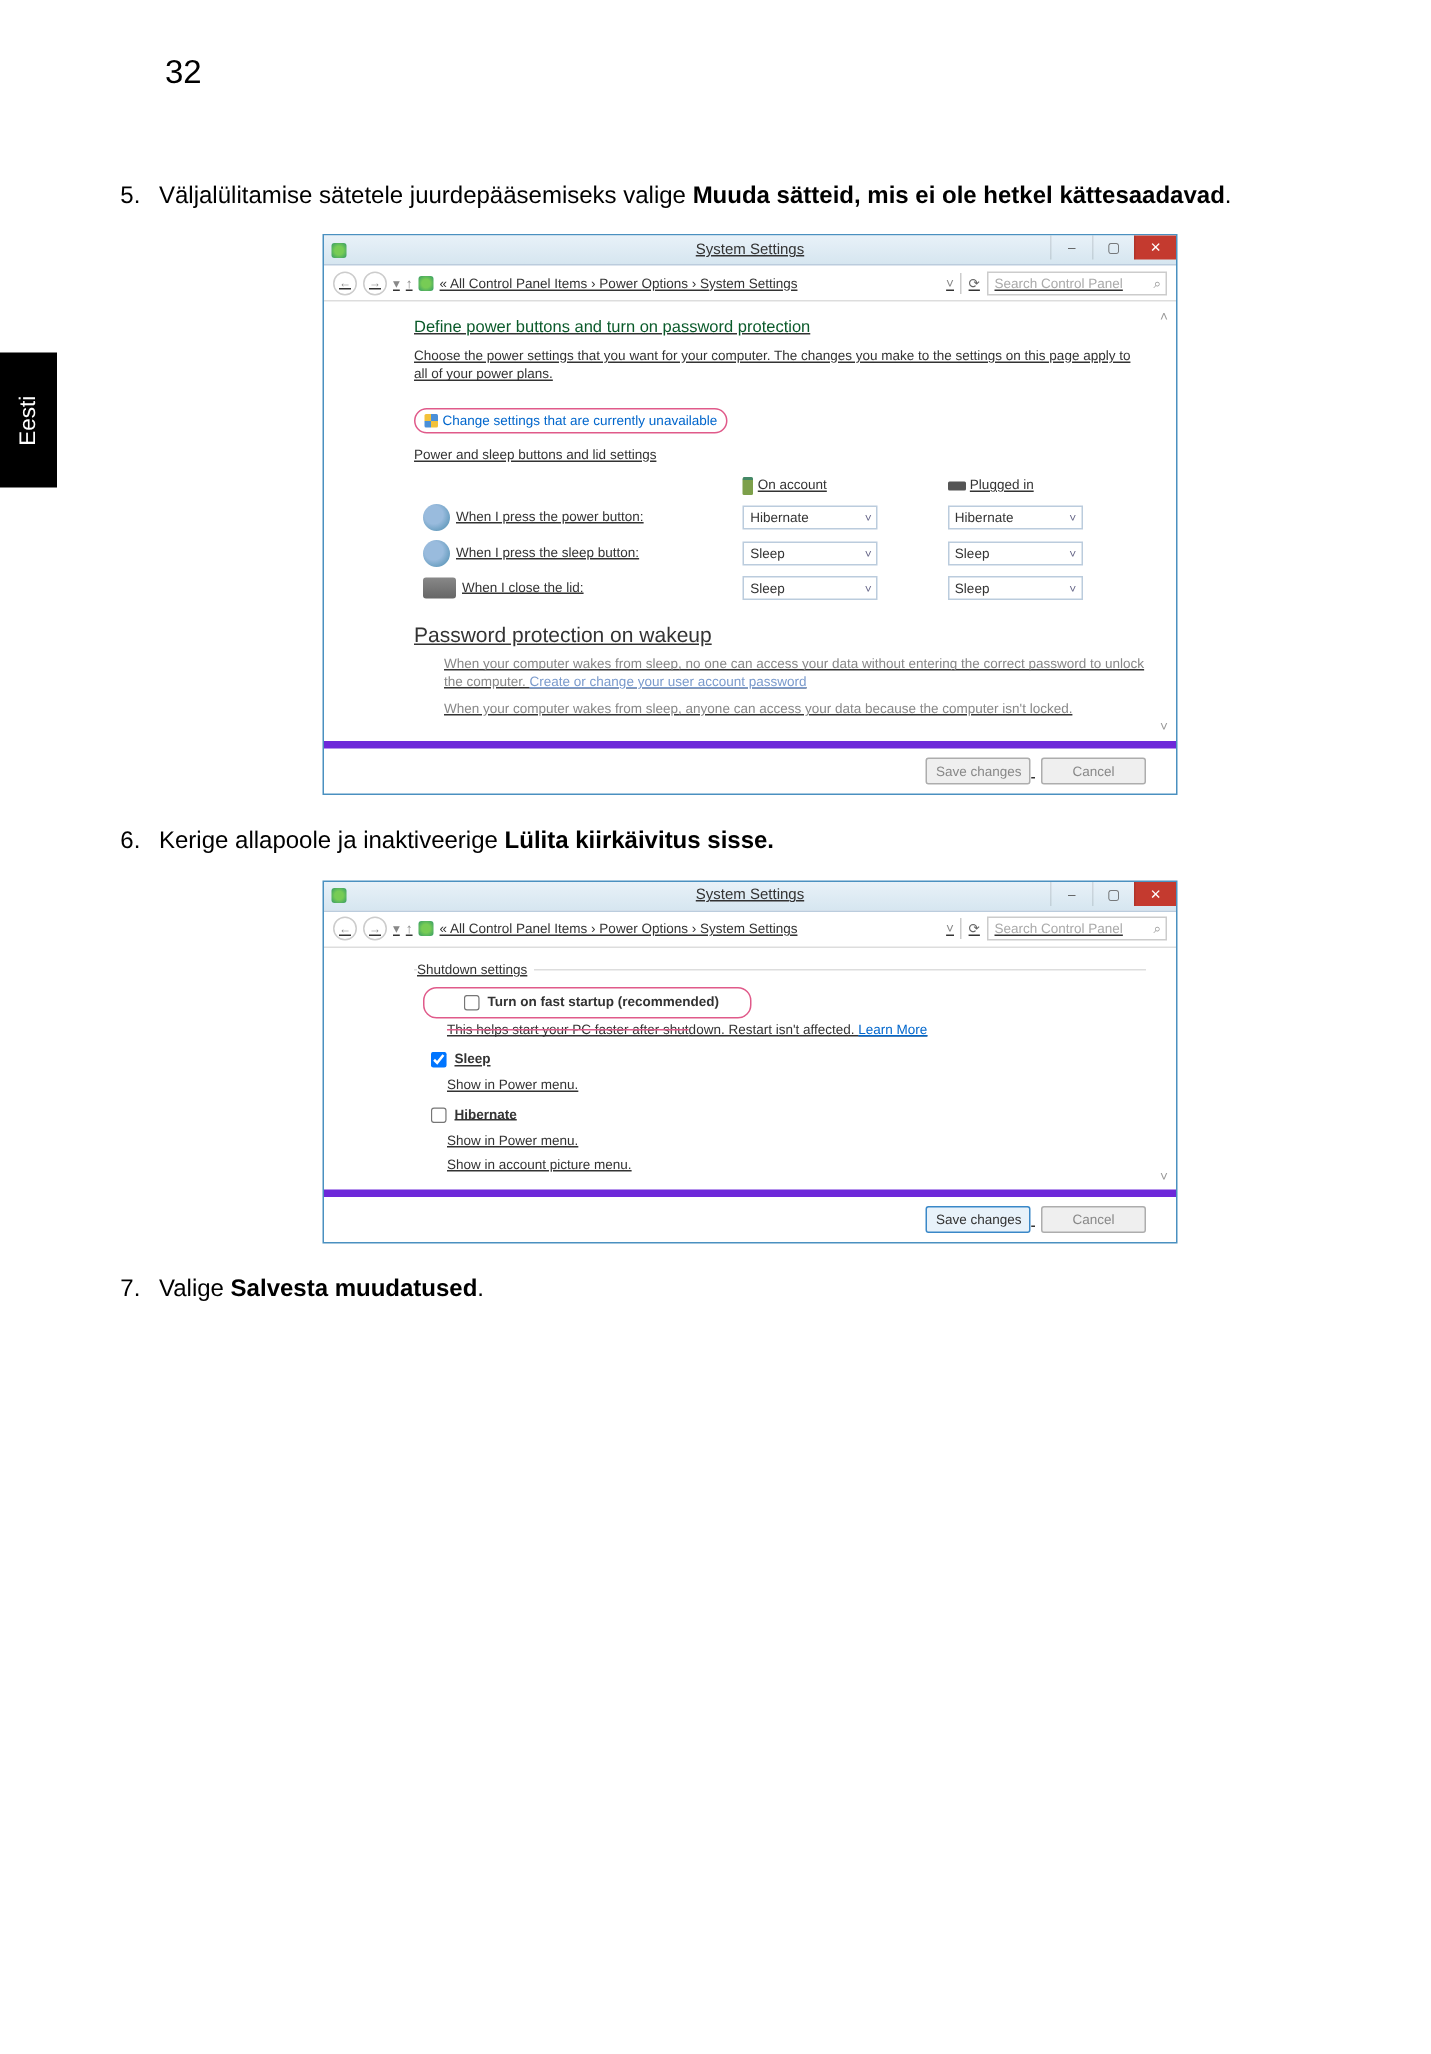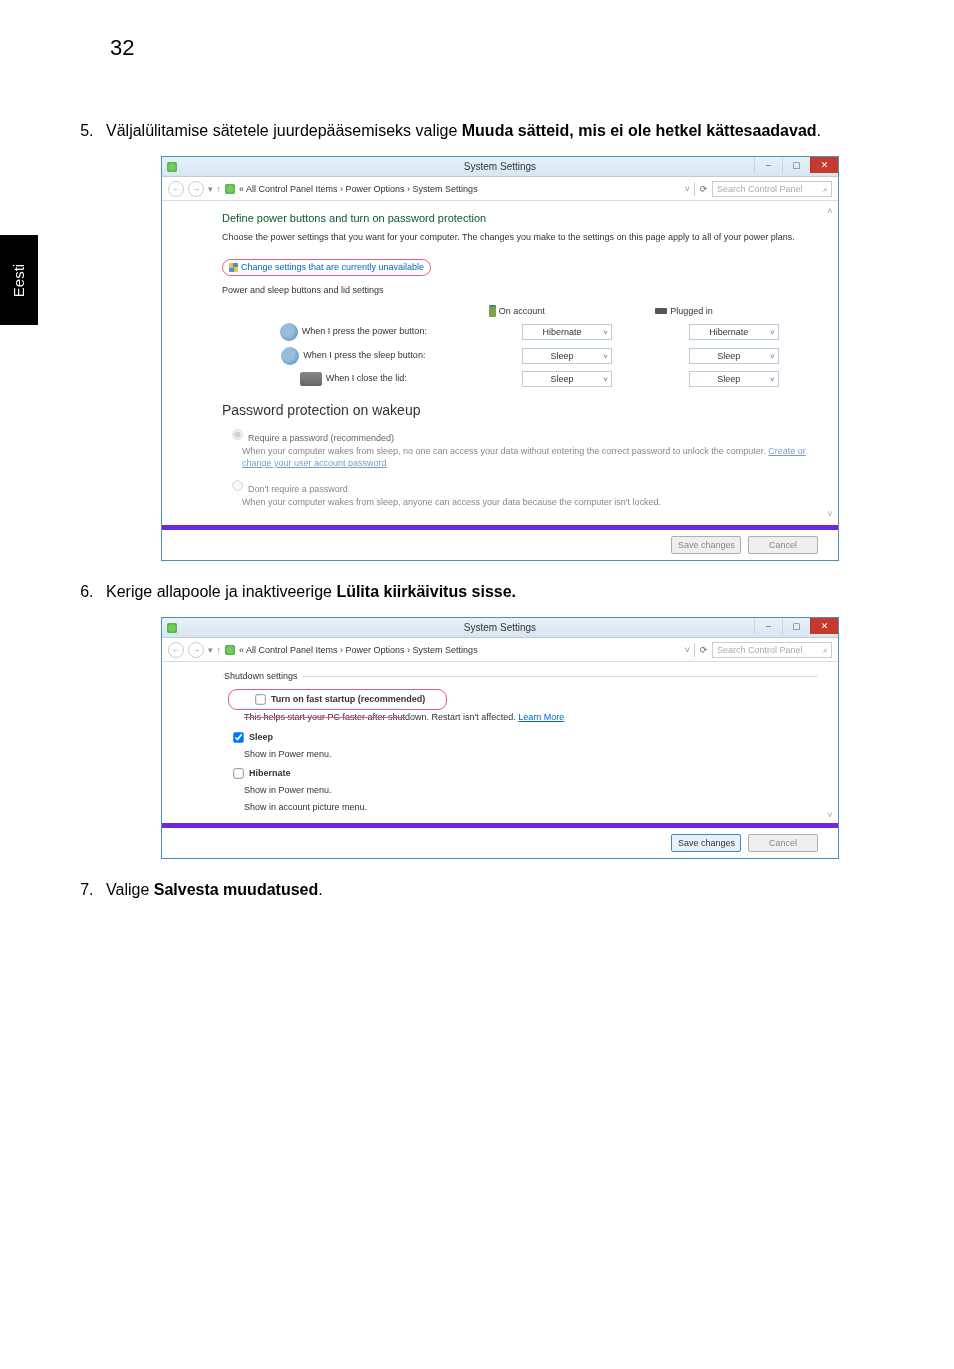--- a/index.html
+++ b/index.html
@@ -46,28 +46,29 @@
     margin: 0;
   }
   ol.steps > li {
     margin-bottom: 20px;
     padding-left: 8px;
   }
   strong.bold { font-weight: bold; }
 
   
   .win {
-    width: 678px;
+    width: 570px;
     margin: 14px auto 14px auto;
     border: 1px solid #4a90c0;
     background: #fff;
     font-size: 9px;
     font-family: "Segoe UI", Tahoma, sans-serif;
     color: #333;
     position: relative;
+    text-decoration: underline;
   }
   .titlebar {
     height: 20px;
     background: linear-gradient(#e8f1f8, #d6e6f0);
     display: flex;
     align-items: center;
     justify-content: center;
     position: relative;
     border-bottom: 1px solid #bcd;
     color: #333;
@@ -169,21 +170,21 @@
     padding: 2px 4px;
   }
   .btntable th .hdricon {
     display: inline-block;
     width: 10px; height: 14px;
     vertical-align: middle;
     margin-right: 3px;
   }
   .btntable th .batt { background: #7da04a; border-radius: 1px; width:7px; height:12px; border-top: 2px solid #486; }
   .btntable th .plug { background: #555; width: 12px; height: 6px; border-radius: 1px; }
-  .btntable td { padding: 2px 4px; vertical-align: middle; text-align: center; }
+  .btntable td { padding: 2px 4px; vertical-align: middle; }
   .rowicon {
     width: 18px; height: 18px;
     background: radial-gradient(circle at 40% 40%, #9bd 40%, #48a);
     border-radius: 50%;
     display: inline-block;
     vertical-align: middle;
     margin-right: 4px;
   }
   .rowicon.lid {
     width: 22px; height: 14px;
@@ -342,30 +343,24 @@
             <tr>
               <td><span class="rowicon lid"></span><span>When I close the lid:</span></td>
               <td><div class="dropdown">Sleep</div></td>
               <td><div class="dropdown">Sleep</div></td>
             </tr>
           </tbody>
             </table>
 
           <div class="grouplabel">Password protection on wakeup</div>
 
-          <div class="radio-row on">
-            <input type="radio" checked="" disabled="" style=""><span>Require a password (recommended)</span>
-          </div>
           <div class="radio-desc">
             <span>When your computer wakes from sleep, no one can access your data without entering the correct password to unlock the computer. </span><a>Create or change your user account password</a>
           </div>
 
-          <div class="radio-row">
-            <input type="radio" disabled="" style=""><span>Don't require a password</span>
-          </div>
           <div class="radio-desc">When your computer wakes from sleep, anyone can access your data because the computer isn't locked.</div>
           <span class="scroll-hint" style="bottom:4px;">˅</span>
         </div>
 
         <div class="btnbar">
           <div class="btn">Save changes</div>
           <div class="btn">Cancel</div>
         </div>
       </div>
     </li>

